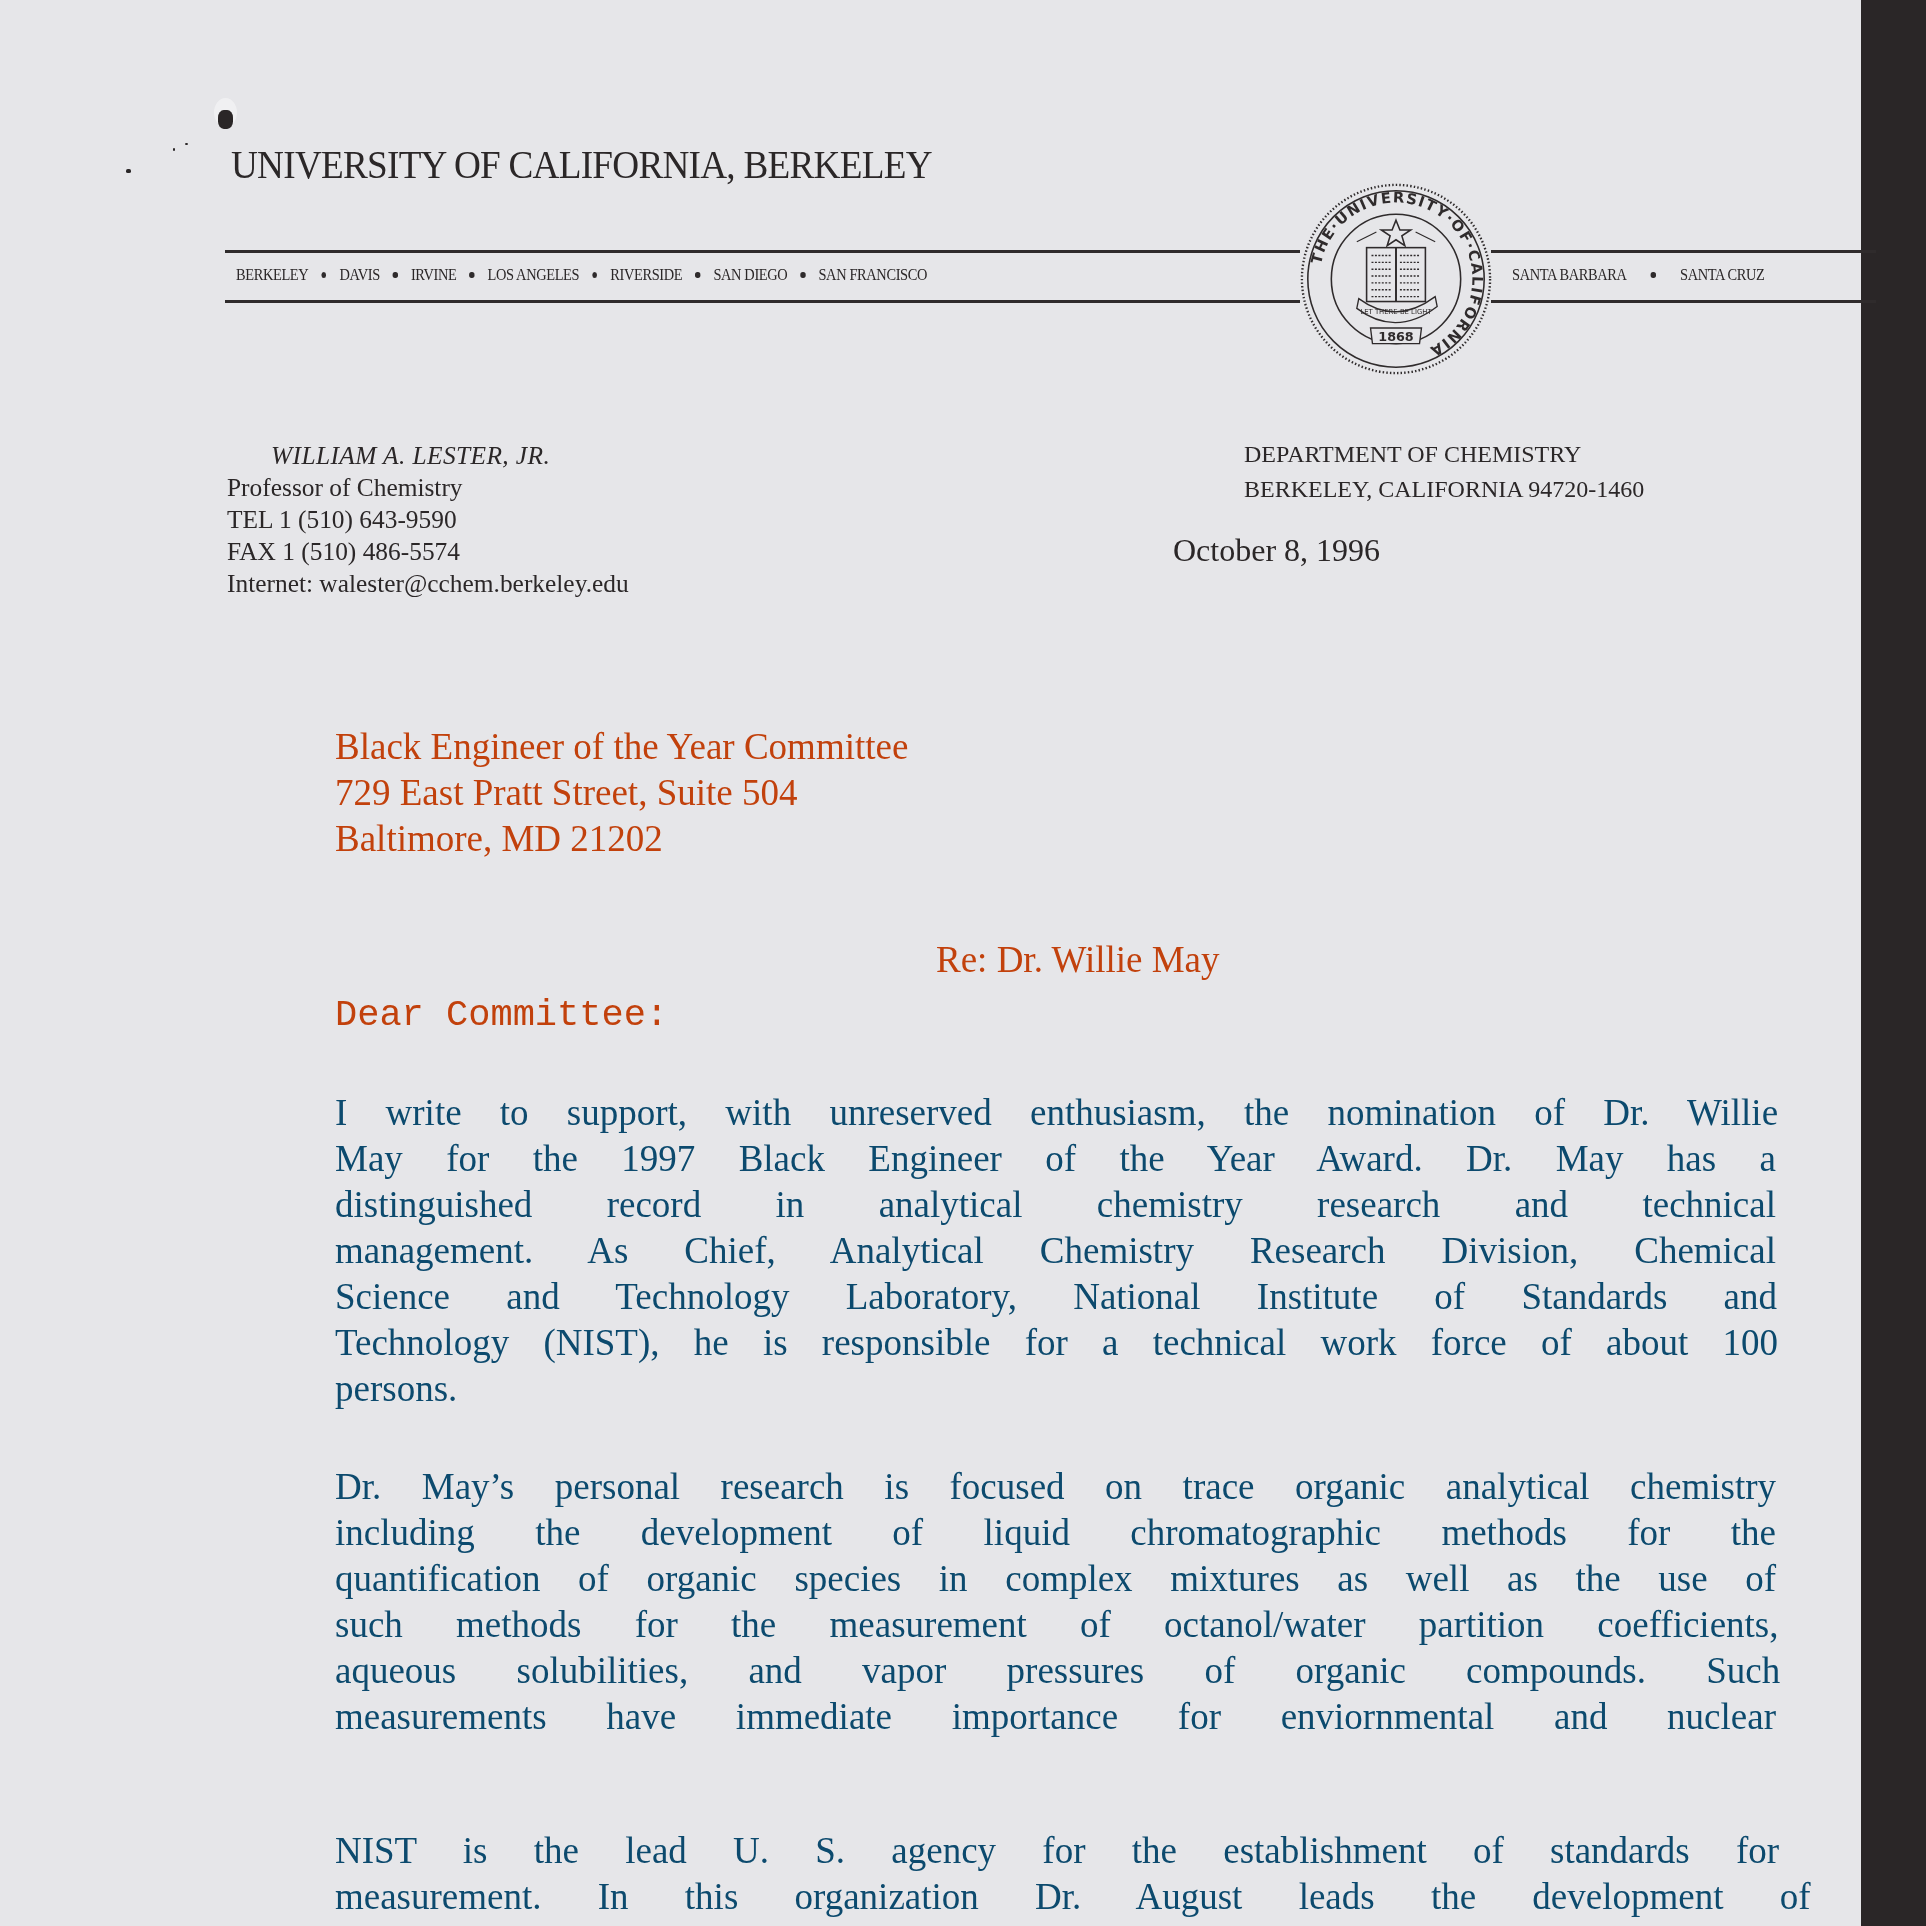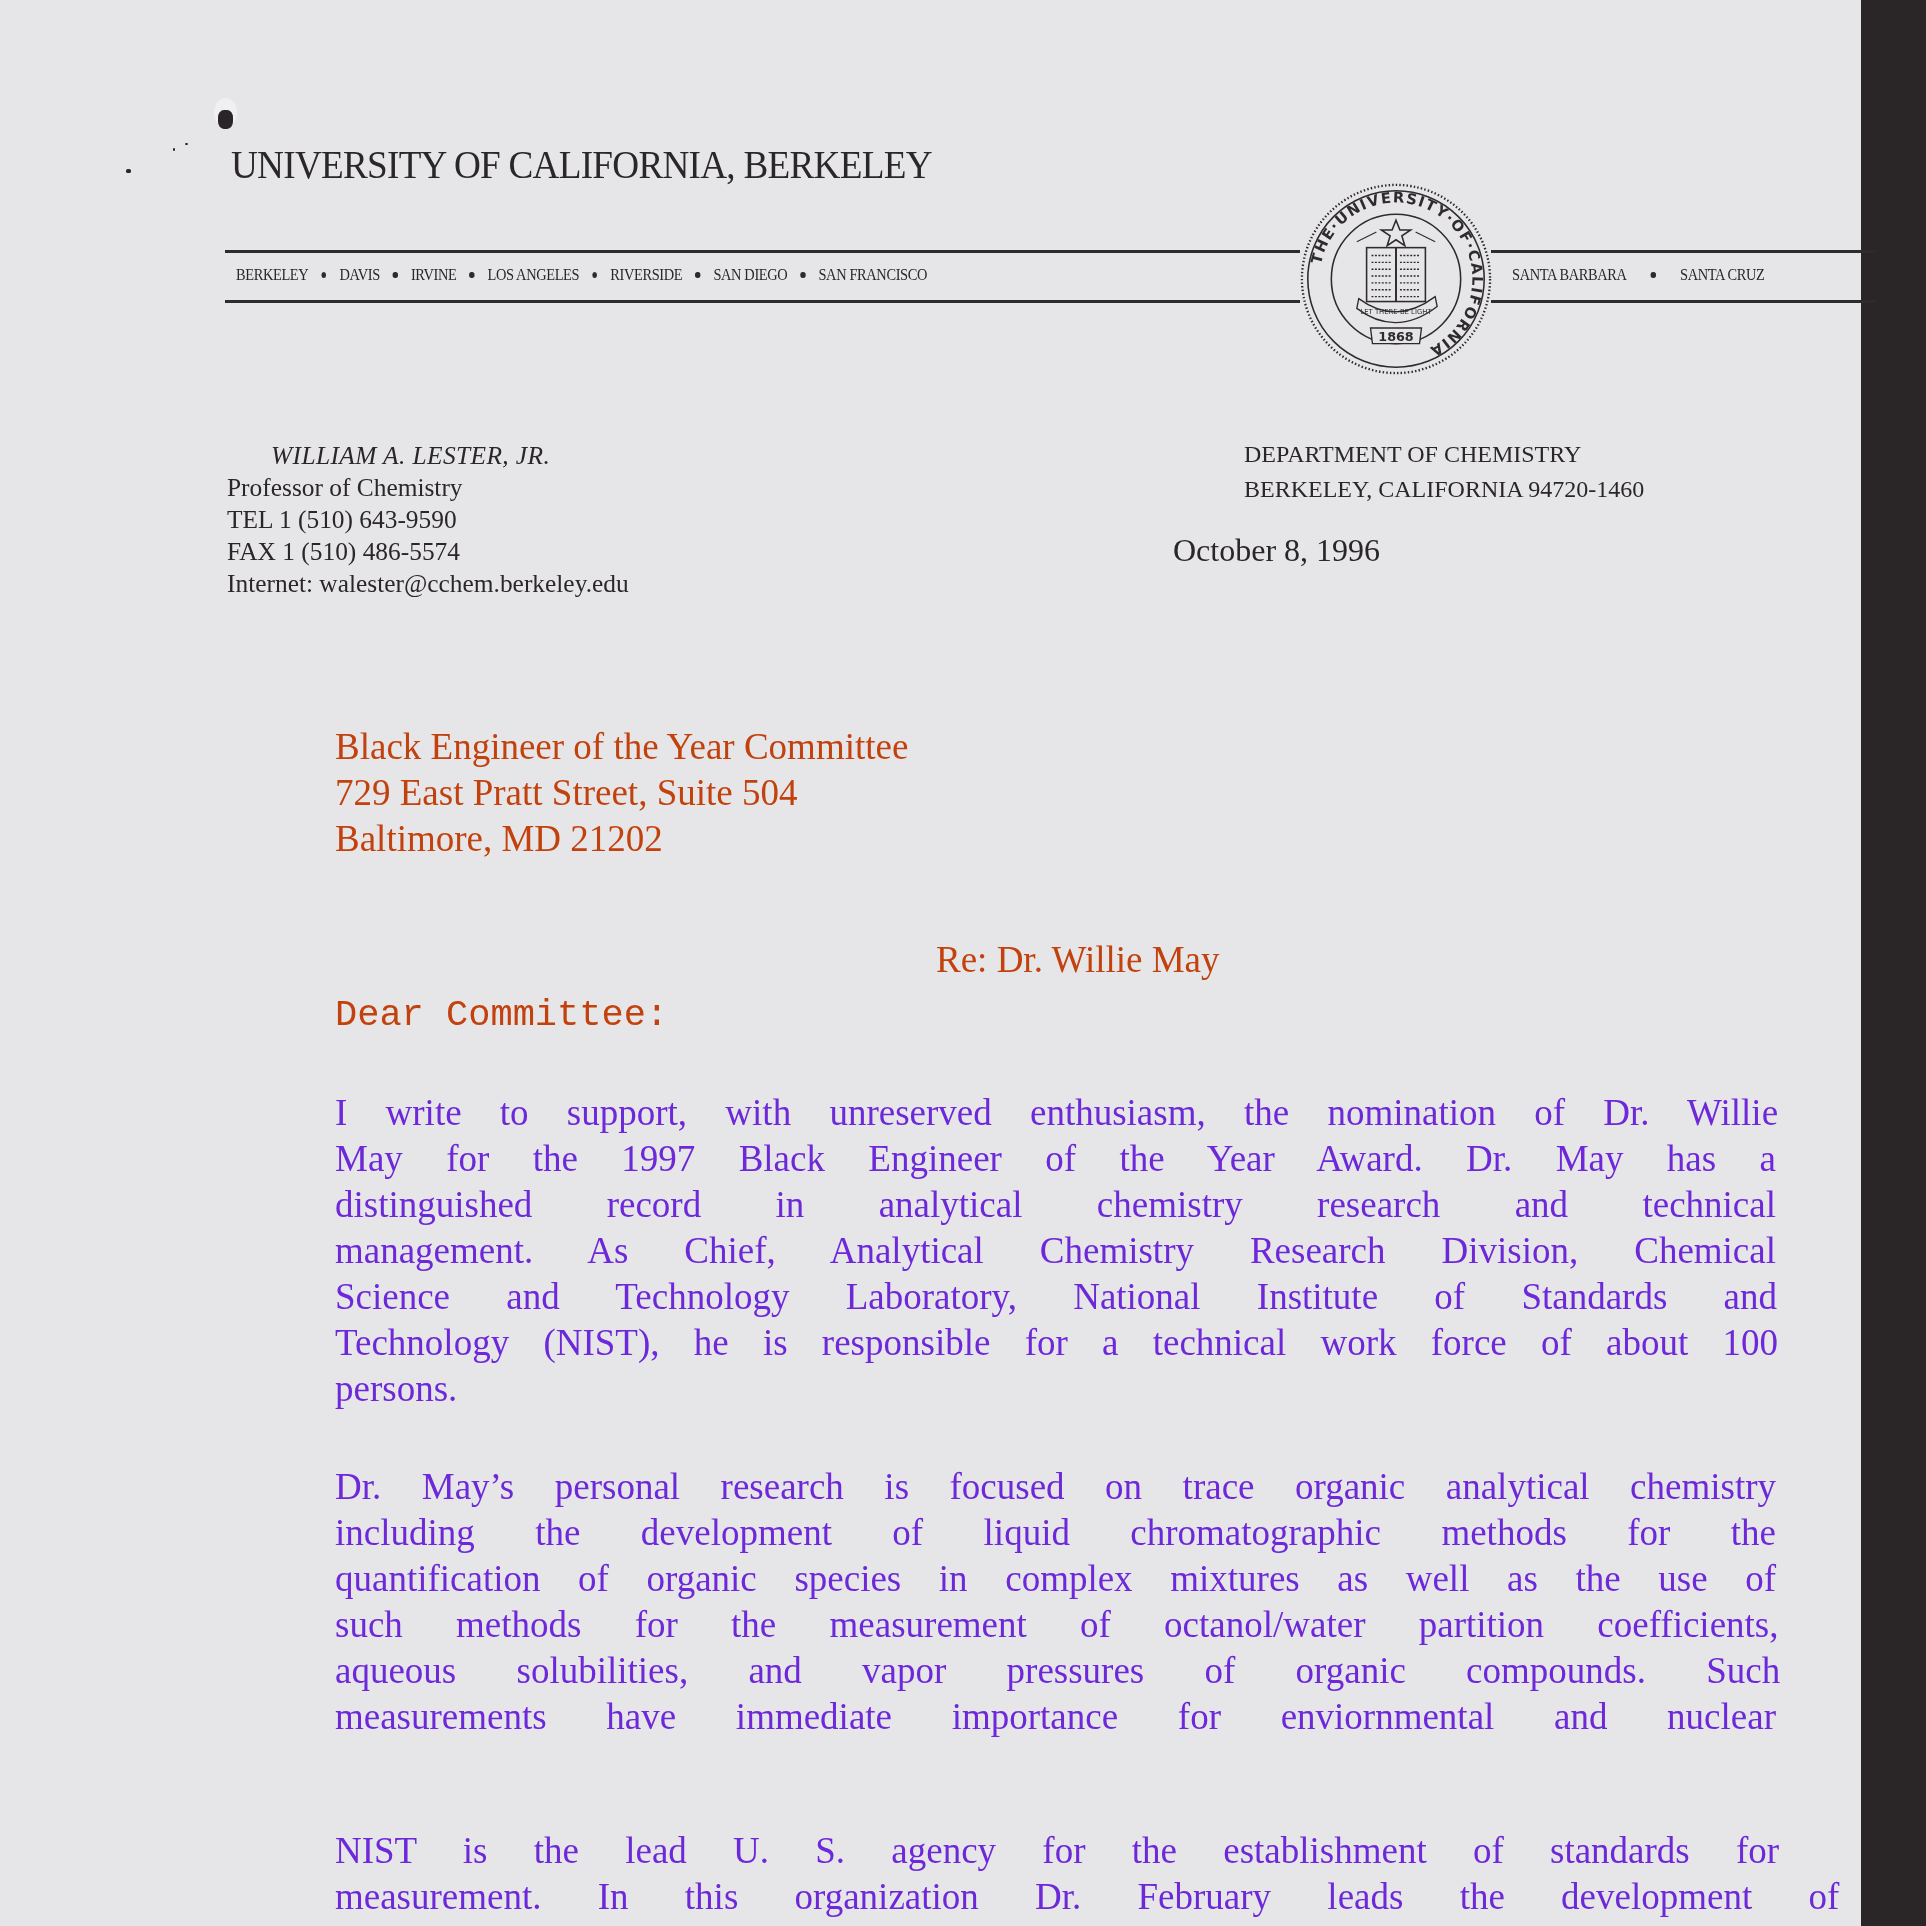--- a/index.html
+++ b/index.html
@@ -42,21 +42,21 @@
 
     .body-text { font-size: 37px; line-height: 46px; color: #c2410c; }
     .addr { left: 335px; top: 724px; }
     .re { left: 936px; top: 903px; margin-top: 34px; }
     .salutation { left: 335px; top: 992px; font-family: Liberation Mono, monospace; }
 
     .para {
       position: absolute; left: 335px; width: 1441px;
       font-size: 37px; line-height: 46px;
       text-align: justify; text-align-last: left;
-      color: #6d28d9;
+      color: #0c4a6e;
     }
     .para .ln { display: block; text-align: justify; text-align-last: justify; white-space: nowrap; }
     .para .ln.last { text-align-last: left; }
     .p1 { top: 1090px; }
     .p2 { top: 1464px; }
     .p3 { top: 1828px; }
   </style>
 </head>
 <body>
 
@@ -176,18 +176,18 @@
     <span class="ln" style="display: block; word-spacing: 31px;">Dr. May’s personal research is focused on trace organic analytical chemistry</span>
     <span class="ln" style="display: block; word-spacing: 51px;">including the development of liquid chromatographic methods for the</span>
     <span class="ln" style="display: block; word-spacing: 28px;">quantification of organic species in complex mixtures as well as the use of</span>
     <span class="ln" style="display: block; word-spacing: 44px;">such methods for the measurement of octanol/water partition coefficients,</span>
     <span class="ln" style="display: block; word-spacing: 51px;">aqueous solubilities, and vapor pressures of organic compounds. Such</span>
     <span class="ln" style="display: block; word-spacing: 44px;">measurements have immediate importance for enviornmental  and nuclear</span>
   </div>
 
   <div class="para p3">
     <span class="ln" style="display: block; word-spacing: 37px;">NIST is the lead U. S. agency for the establishment of standards for</span>
-    <span class="ln" style="display: block; word-spacing: 47px;">measurement. In this organization Dr. February leads the development of</span>
+    <span class="ln" style="display: block; word-spacing: 47px;">measurement. In this organization Dr. August leads the development of</span>
     <span class="ln" style="display: block; word-spacing: 47px;">experimental and theoretical research in analytical chemistry directed at</span>
 
   </div>
 </div>
 
 
 </body></html>

